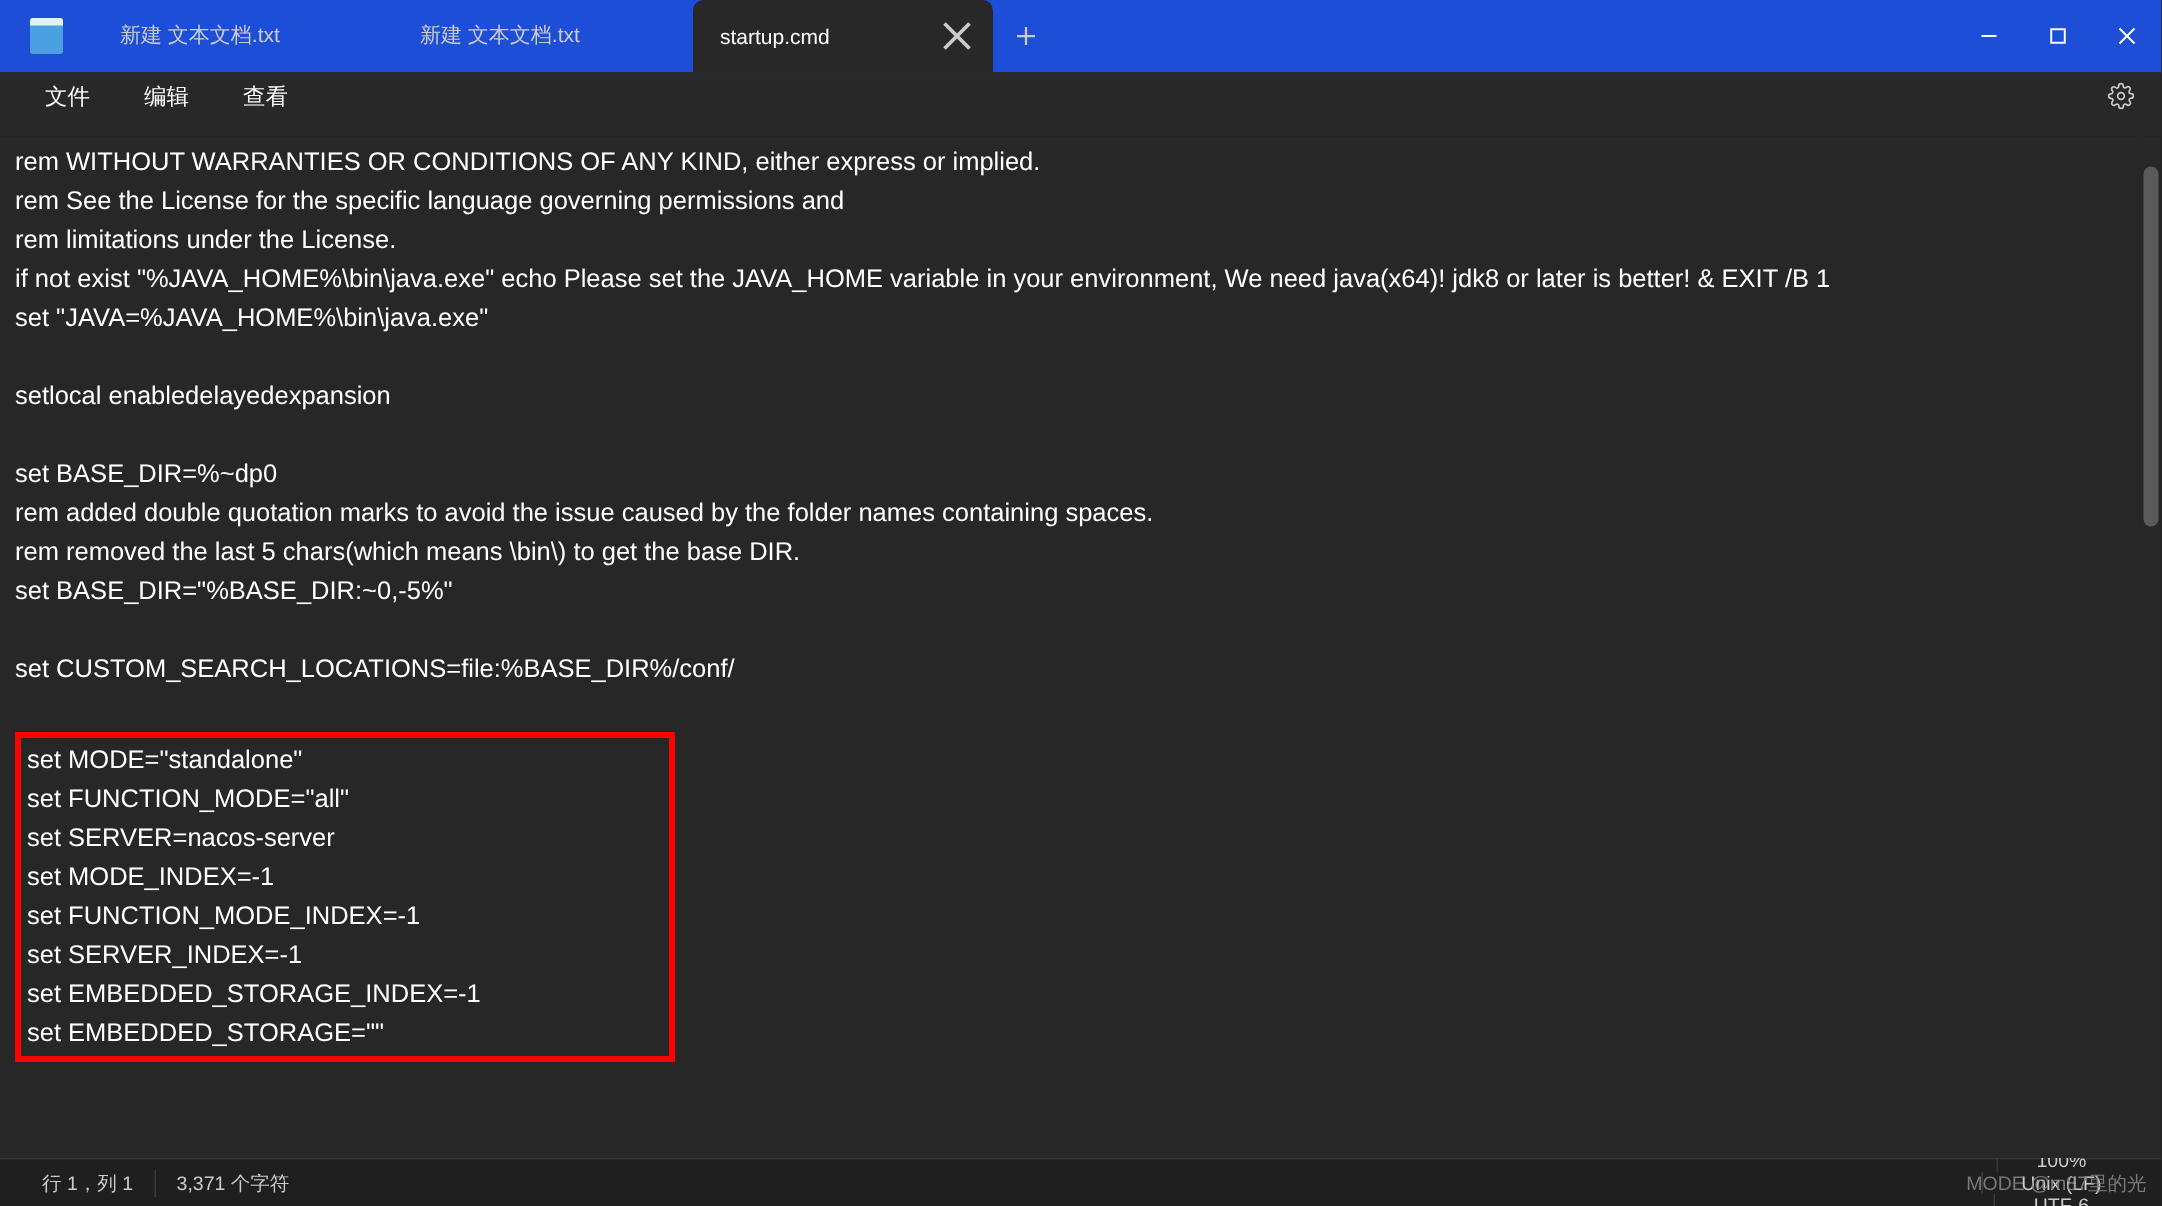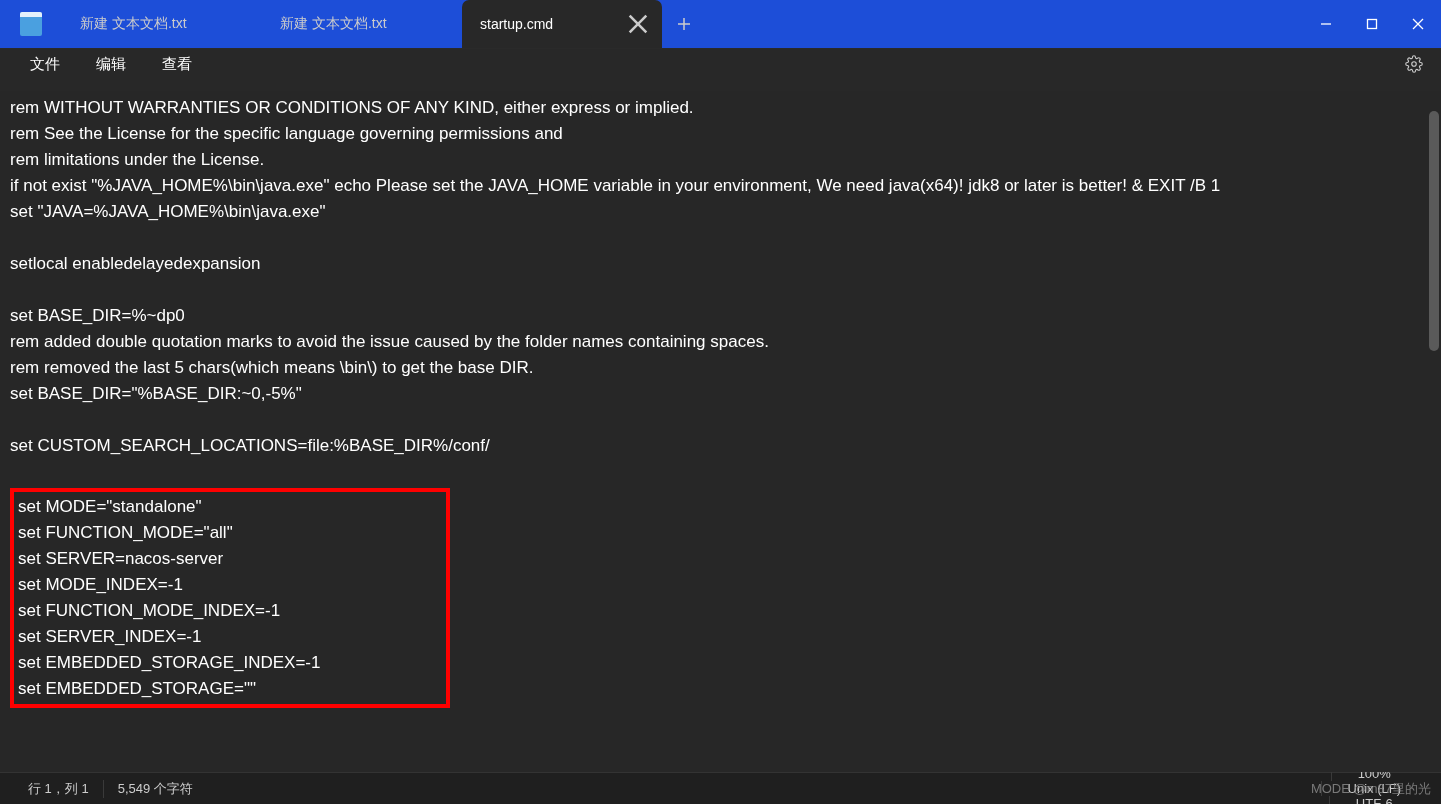--- a/index.html
+++ b/index.html
@@ -260,21 +260,21 @@
 set EMBEDDED_STORAGE_INDEX=-1
 set EMBEDDED_STORAGE=""</div></div>
   <div class="scrollbar">
     <div class="scroll-thumb"></div>
   </div>
 </div>
 
 <div class="statusbar">
   <div class="status-left">
     <div class="status-item">行 1，列 1</div>
-    <div class="status-item">5,549 个字符</div>
+    <div class="status-item">3,371 个字符</div>
   </div>
   <div class="status-spacer"></div>
   <div class="status-right">
     <div class="status-item">100%</div>
     <div class="status-item">Unix (LF)</div>
     <div class="status-item">UTF-6</div>
   </div>
 </div>
 
 <div class="watermark">MODE @m87里的光</div>

